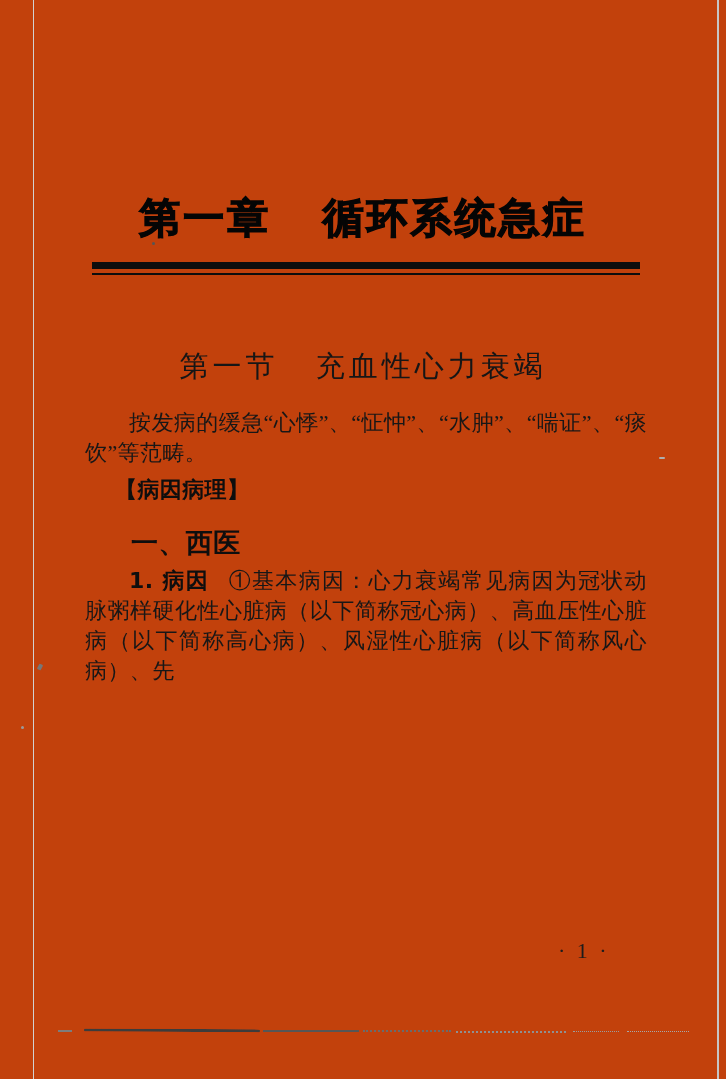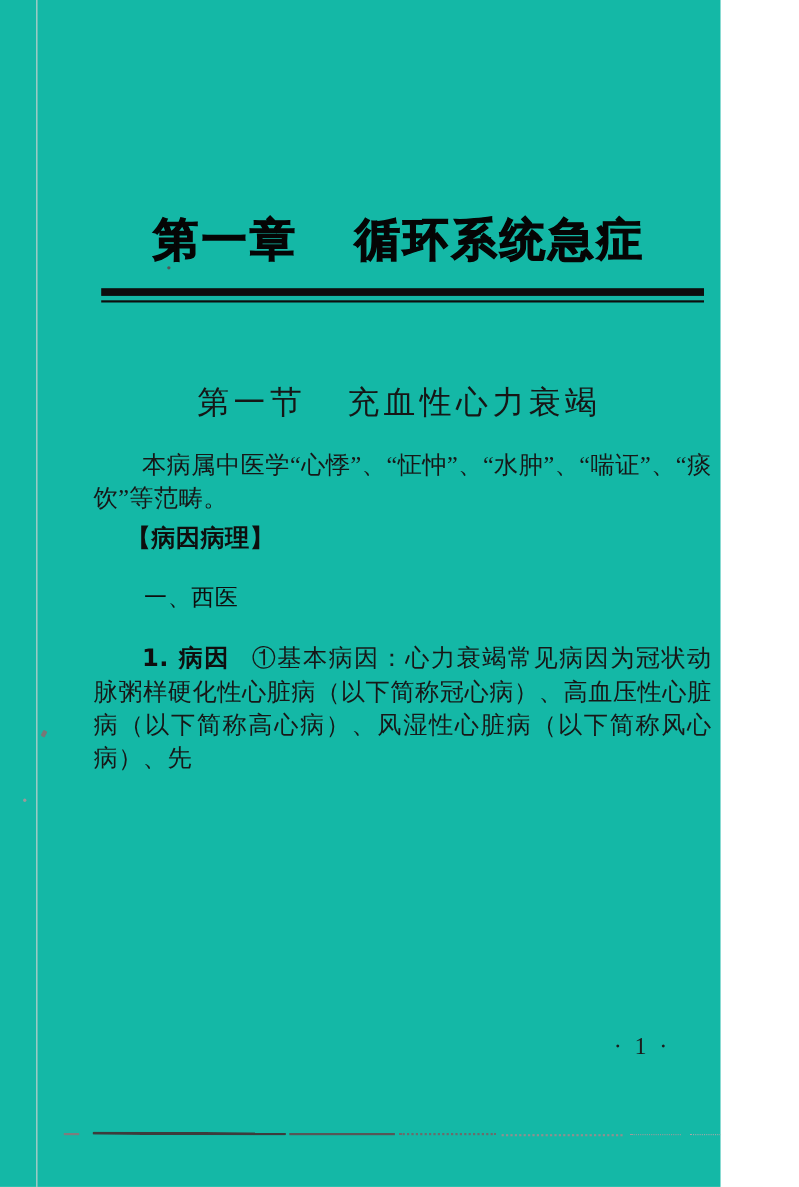--- a/index.html
+++ b/index.html
@@ -4,23 +4,23 @@
 <style>
   html, body {
     margin: 0;
     padding: 0;
     width: 726px;
     height: 1079px;
     background: #ffffff;
   }
   .page {
     position: relative;
-    width: 655px;
+    width: 726px;
     height: 1079px;
-    background: #14b8a6;
+    background: #c2410c;
     overflow: hidden;
     font-family: "Liberation Serif", "DejaVu Serif", serif;
     color: #171717;
   }
   
   .edge { position: absolute; top: 0; bottom: 0; }
   .edge-left  { left: 33px;  width: 1px; background: #d2d2d2; }
   .edge-right { left: 717px; width: 2px; background: #c6c6c6; }
 
   
@@ -89,26 +89,26 @@
     margin: 7px 0 0 30px;
     font-family: "DejaVu Sans", "Liberation Sans", sans-serif;
     font-weight: bold;
     font-size: 22px;
     line-height: 30px;
     color: #0e0e0e;
   }
   .h-western {
     margin: 23px 0 0 46px;
     font-family: "DejaVu Sans", "Liberation Sans", sans-serif;
-    font-weight: normal;
-    font-size: 21px;
+    font-weight: bold;
+    font-size: 27px;
     line-height: 30px;
     color: #0e0e0e;
   }
-  .p3 { margin-top: 25px; }
+  .p3 { margin-top: 8px; }
   .p3 .lead {
     font-family: "DejaVu Sans", "Liberation Sans", sans-serif;
     font-weight: bold;
     color: #0e0e0e;
     margin-right: 0.9em;
   }
 
   
   .pageno {
     position: absolute;
@@ -156,21 +156,21 @@
   <div class="double-rule">
     <div class="thin"></div>
   </div>
 
   <h2 class="section">
     <span class="sec-label">第一节</span>
     <span class="sec-title">充血性心力衰竭</span>
   </h2>
 
   <main class="bodytext">
-    <p class="para">本病属中医学“心悸”、“怔忡”、“水肿”、“喘证”、“痰饮”等范畴。</p>
+    <p class="para">按发病的缓急“心悸”、“怔忡”、“水肿”、“喘证”、“痰饮”等范畴。</p>
     <h3 class="h-bracket">【病因病理】</h3>
     <h4 class="h-western">一、西医</h4>
     <p class="para p3"><span class="lead">1. 病因</span><span>①基本病因：心力衰竭常见病因为冠状动脉粥样硬化性心脏病（以下简称冠心病）、高血压性心脏病（以下简称高心病）、风湿性心脏病（以下简称风心病）、先</span></p>
   </main>
 
   <div class="pageno">· 1 ·</div>
 
   <span class="speck speck-1"></span>
   <span class="speck speck-2"></span>
   <span class="speck speck-3"></span>

